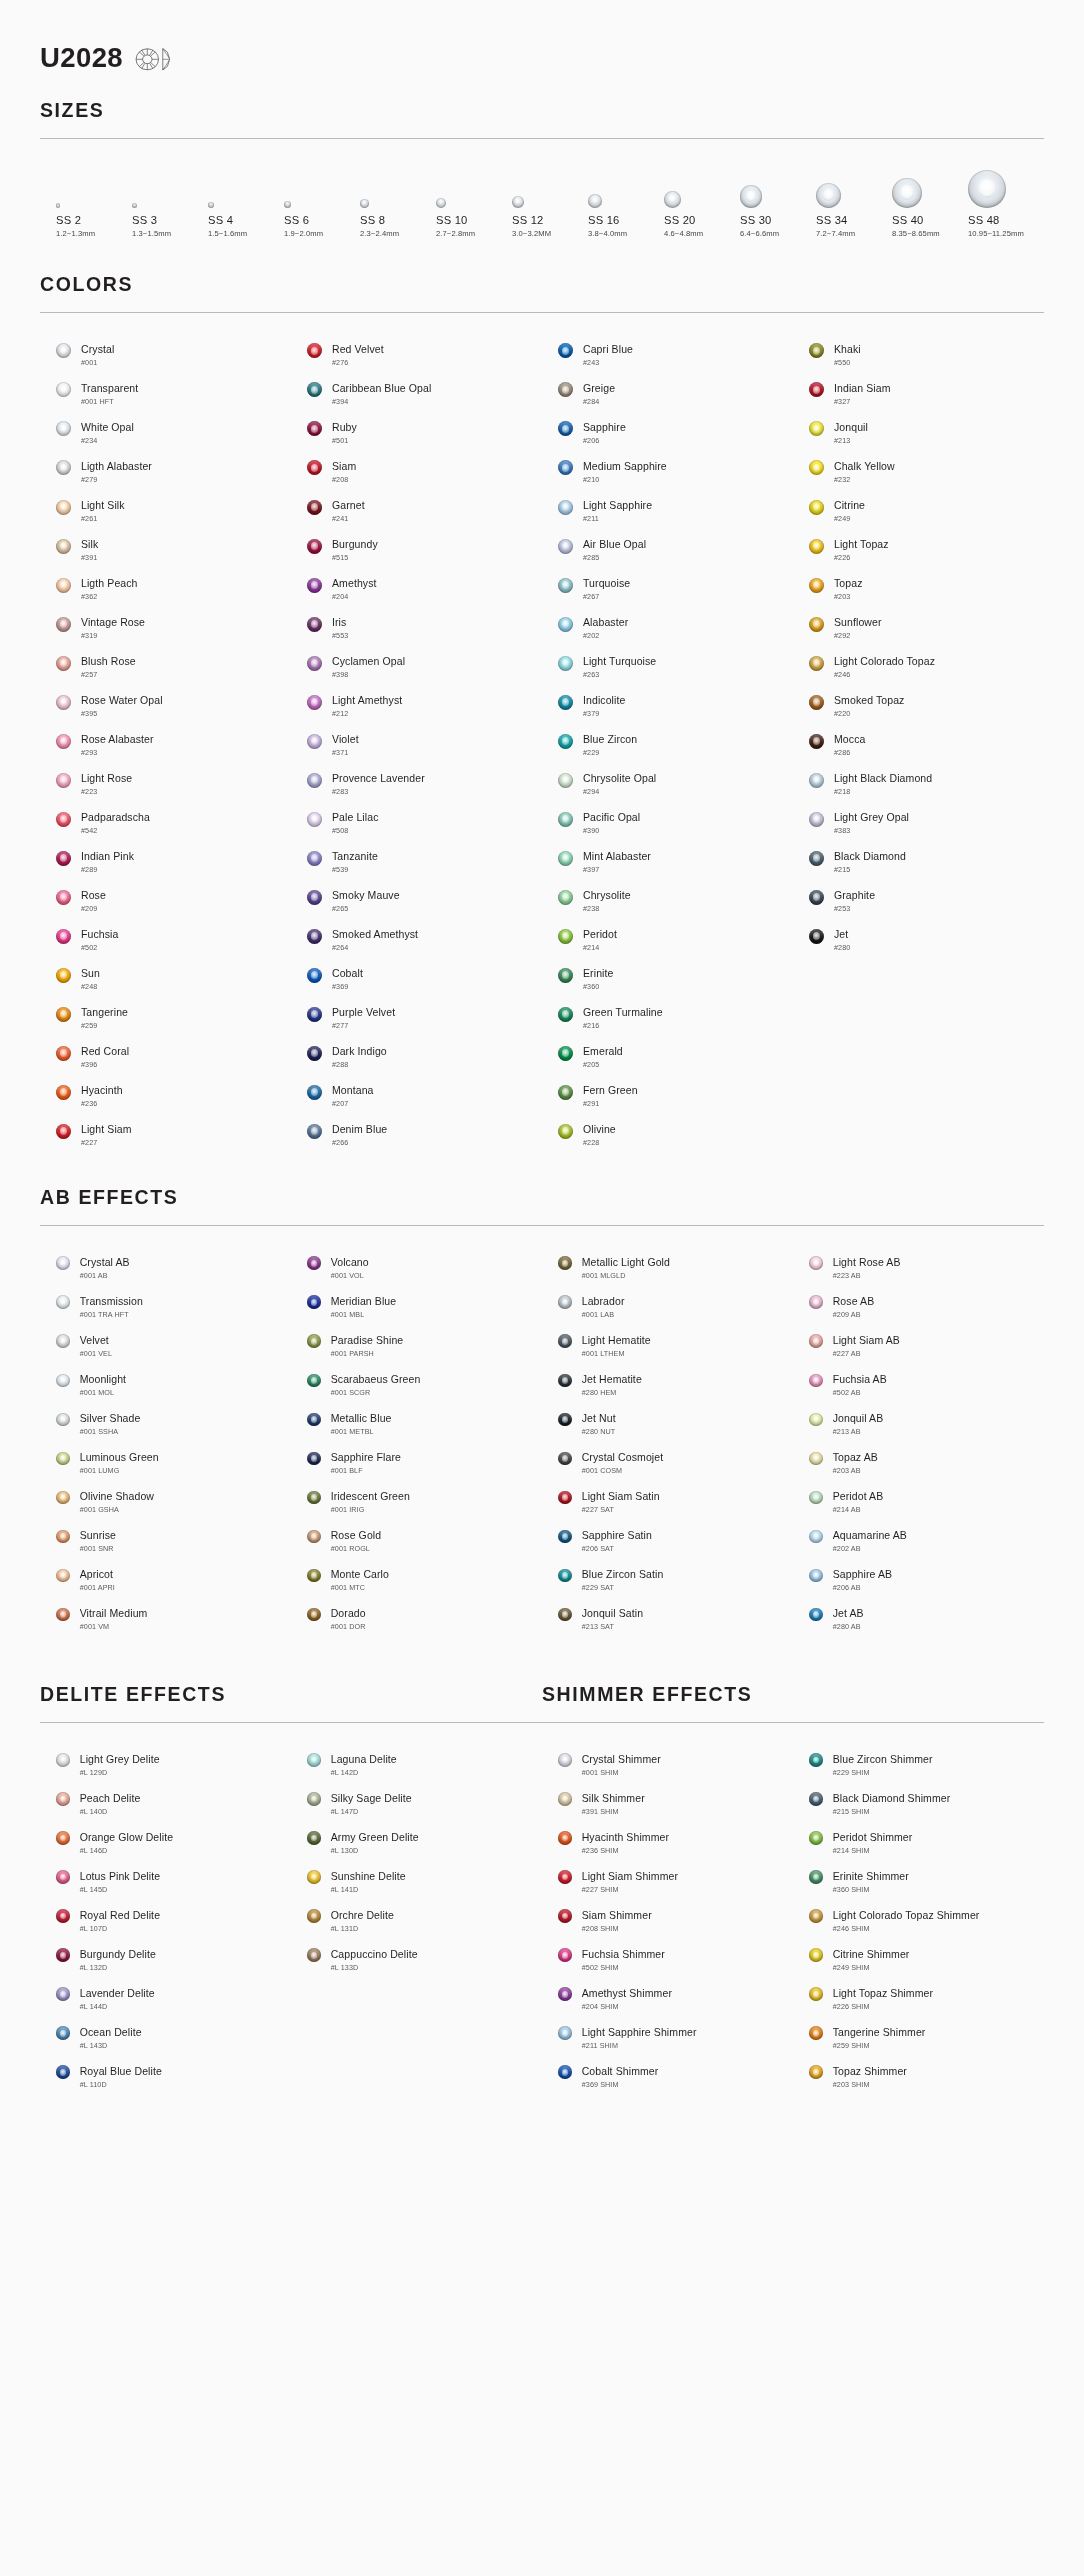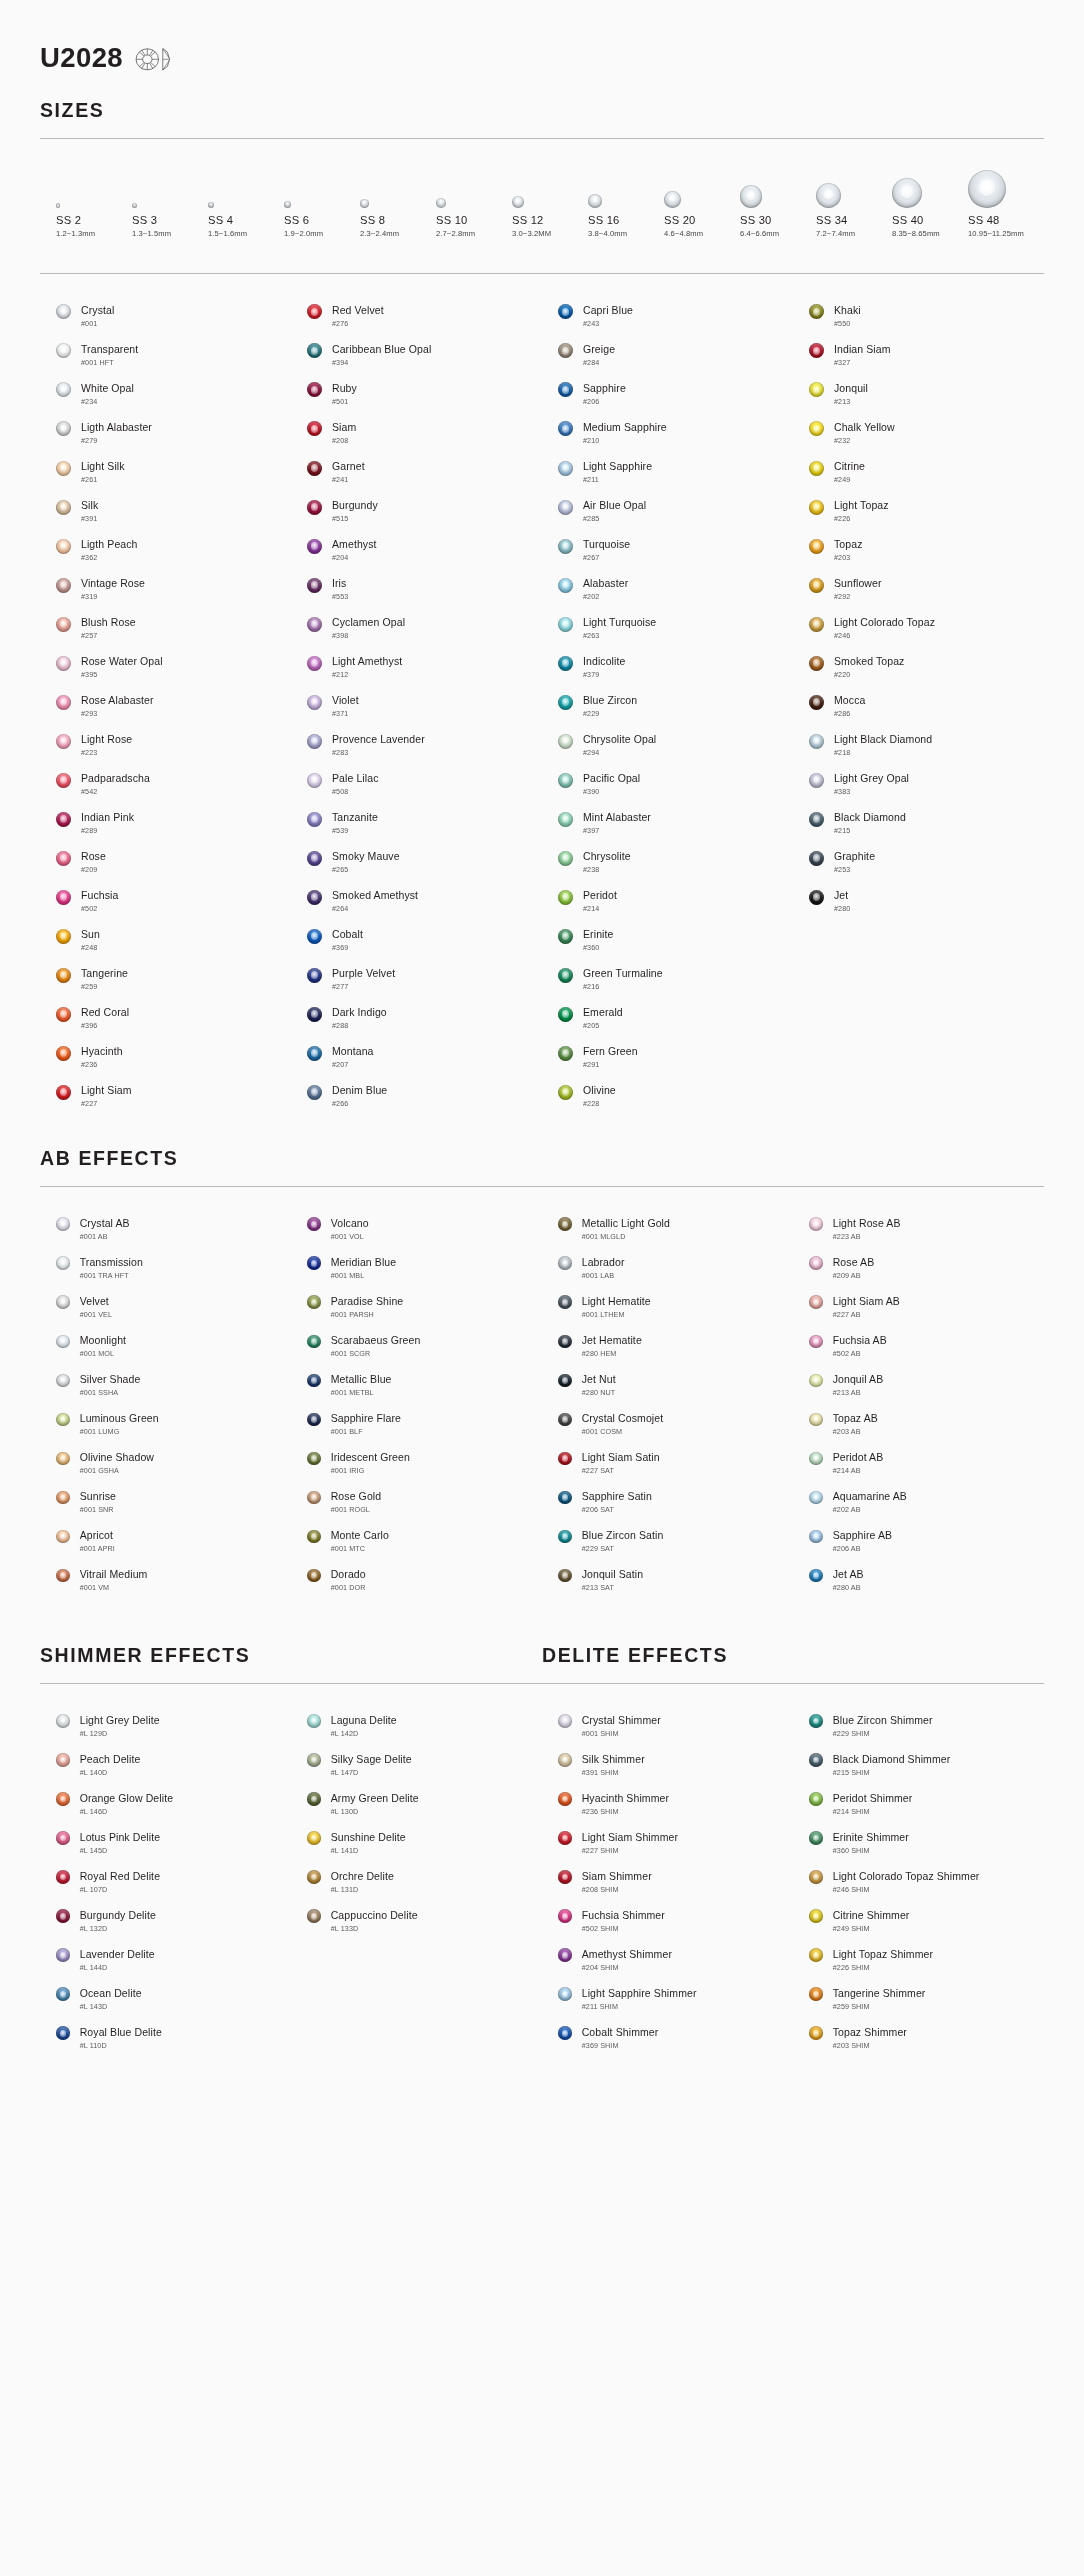--- a/index.html
+++ b/index.html
@@ -232,20 +232,21 @@
             <span class="rim"></span>
             <span class="facet" style="background: radial-gradient(circle at 45% 40%, rgba(255, 255, 255, 0.85), rgba(255, 255, 255, 0.18));"></span>
           </span>
         </div>
         <div class="size-name">SS 48</div>
         <div class="size-mm">10.95~11.25mm</div>
       </div>
     </div>
 
   <div class="section-head-single" style="margin-top:35px;">
+    <div class="section-title">COLORS</div>
     <div class="rule"></div>
   </div>
   <div class="grid" id="colors-grid">
       <div class="item">
         <div class="item-stone">
           <span class="stone" style="width: 15px; height: 15px; border-radius: 50%; background: radial-gradient(at 50% 42%, rgb(255, 255, 255) 0%, rgb(223, 229, 234) 40%, rgb(175, 181, 186) 100%);">
             <span class="rim"></span>
             <span class="facet" style="background: radial-gradient(circle at 45% 40%, rgba(255, 255, 255, 0.85), rgba(255, 255, 255, 0.18));"></span>
           </span>
         </div>
@@ -1711,24 +1712,24 @@
         </div>
         <div class="item-text">
           <div class="item-name">Jet AB</div>
           <div class="item-code">#280 AB</div>
         </div>
       </div>
     </div>
 
   <div class="section-head-dual" style="margin-top:45px;">
     <div class="half">
-      <div class="section-title">SHIMMER EFFECTS</div>
+      <div class="section-title">DELITE EFFECTS</div>
     </div>
     <div class="half">
-      <div class="section-title">DELITE EFFECTS</div>
+      <div class="section-title">SHIMMER EFFECTS</div>
     </div>
   </div>
   <div class="rule" style="margin-top:16px;"></div>
   <div class="grid" id="delite-grid">
       <div class="item">
         <div class="item-stone">
           <span class="stone" style="width: 13.7px; height: 13.7px; border-radius: 50%; background: radial-gradient(at 50% 42%, rgb(255, 255, 255) 0%, rgb(223, 228, 230) 40%, rgb(175, 180, 182) 100%);">
             <span class="rim"></span>
             <span class="facet" style="background: radial-gradient(circle at 45% 40%, rgba(255, 255, 255, 0.85), rgba(255, 255, 255, 0.18));"></span>
           </span>

